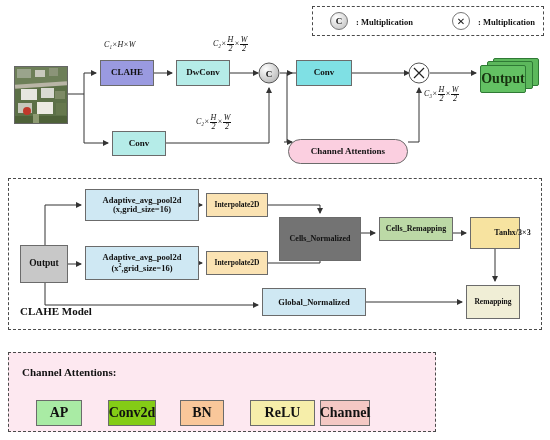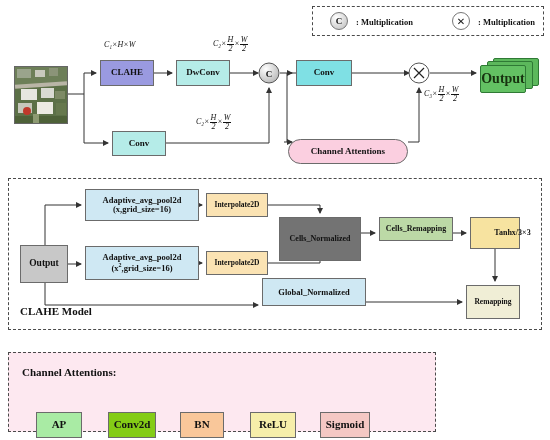--- a/index.html
+++ b/index.html
@@ -50,31 +50,31 @@
   #inputb{left:20px;top:245px;width:48px;height:38px;background:#c8c8c8;font-size:9.5px;}
   #pool1{left:85px;top:189px;width:114px;height:32px;background:#cfe8f3;font-size:8.5px;
          flex-direction:column;}
   #pool2{left:85px;top:246px;width:114px;height:34px;background:#cfe8f3;font-size:8.5px;
          flex-direction:column;}
   #int1{left:206px;top:193px;width:62px;height:24px;background:#fbe3b3;font-size:7.5px;}
   #int2{left:206px;top:251px;width:62px;height:24px;background:#fbe3b3;font-size:7.5px;}
   #cellsn{left:279px;top:217px;width:82px;height:44px;background:#737373;font-size:8px;}
   #cellsr{left:379px;top:217px;width:74px;height:24px;background:#bcd9a6;font-size:8px;}
   #tanh{left:470px;top:217px;width:50px;height:32px;background:#f7e3a0;font-size:8px;padding-left:35px;}
-  #globn{left:262px;top:278px;width:104px;height:28px;background:#cfe8f3;font-size:8.5px;}
+  #globn{left:262px;top:288px;width:104px;height:28px;background:#cfe8f3;font-size:8.5px;}
   #remap{left:466px;top:285px;width:54px;height:34px;background:#f0eed6;font-size:7.5px;}
 
   
   #ca-sec{left:8px;top:352px;width:428px;height:80px;background:#fde8f0;}
   #ca-lbl{position:absolute;left:22px;top:366px;font-size:11px;font-weight:bold;}
-  .cab{top:412px;height:26px;font-size:11px;}
+  .cab{top:400px;height:26px;font-size:14px;}
   #ca-ap{left:36px;width:46px;background:#a9eba4;}
   #ca-conv{left:108px;width:48px;background:#84cc16;}
   #ca-bn{left:180px;width:44px;background:#f9c79a;}
-  #ca-relu{left:250px;width:46px;background:#f6eeaa;}
+  #ca-relu{left:250px;width:65px;background:#f6eeaa;}
   #ca-sig{left:320px;width:50px;background:#f4c8c4;}
 
   
   #sat{position:absolute;left:14px;top:66px;width:52px;height:56px;
        border:1px solid #666;overflow:hidden;background:#4b5d39;}
   #sat div{position:absolute;}
 </style>
 </head>
 <body>
 
@@ -238,13 +238,13 @@
 <div class="box" id="tanh">Tanhx/3×3</div>
 <div class="box" id="globn">Global_Normalized</div>
 <div class="box" id="remap">Remapping</div>
 
 <div class="dash" id="ca-sec"></div>
 <div id="ca-lbl">Channel Attentions:</div>
 <div class="box cab" id="ca-ap">AP</div>
 <div class="box cab" id="ca-conv">Conv2d</div>
 <div class="box cab" id="ca-bn">BN</div>
 <div class="box cab" id="ca-relu">ReLU</div>
-<div class="box cab" id="ca-sig">Sigmoid</div>
+<div class="box cab" id="ca-sig">Channel</div>
 
 </body></html>

